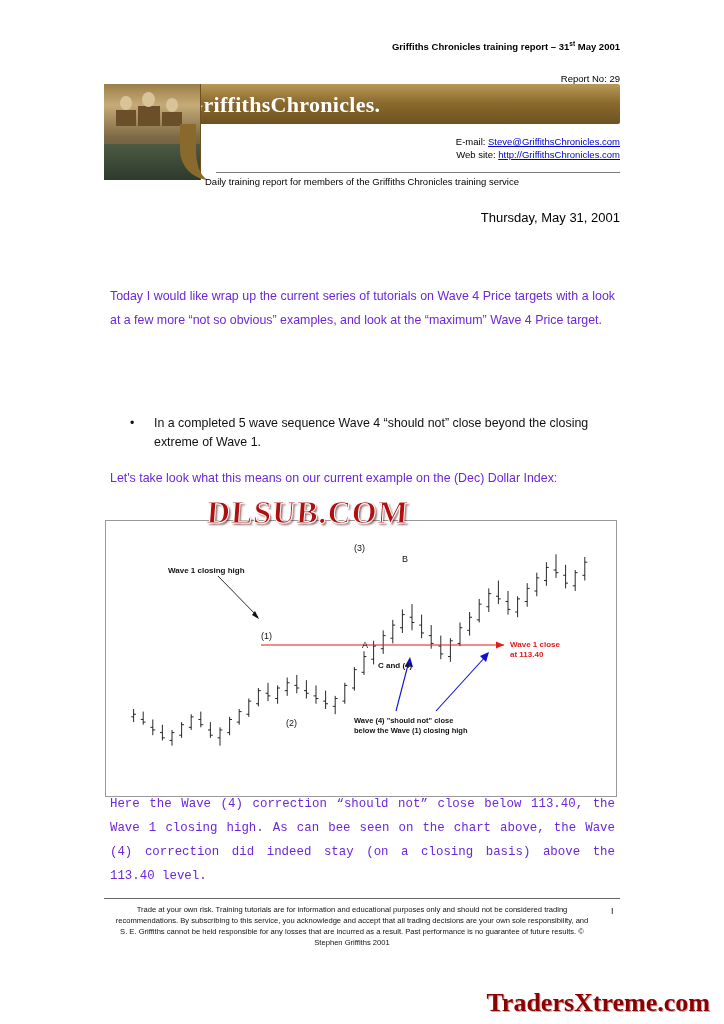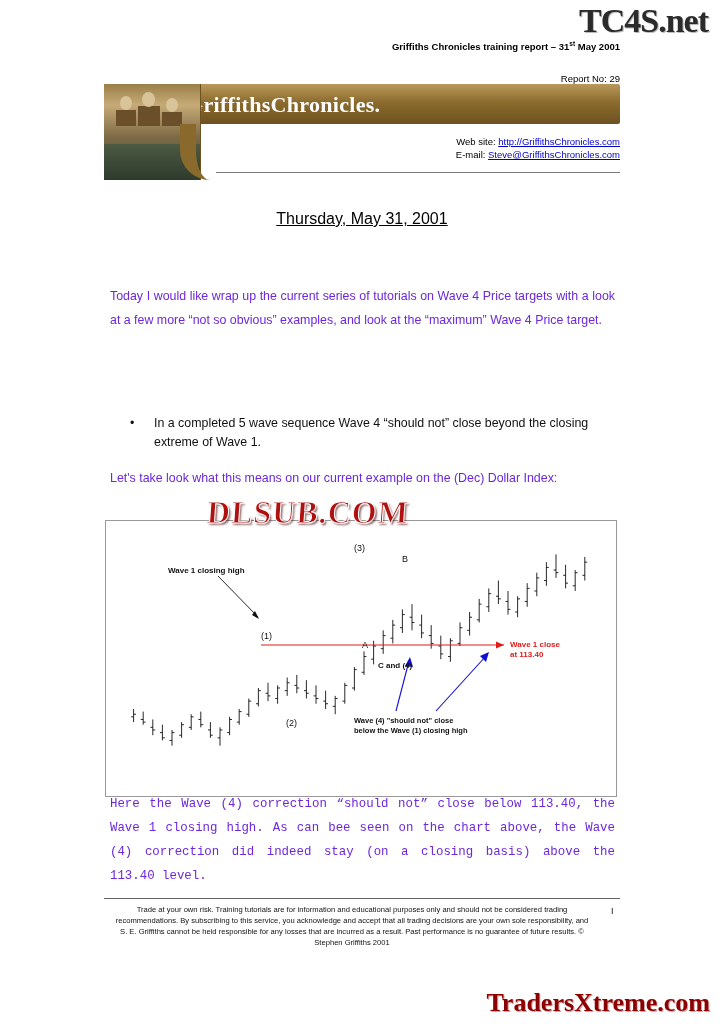--- a/index.html
+++ b/index.html
@@ -162,24 +162,23 @@
     top: 172px;
     width: 404px;
     border-top: 1px solid #7a7a7a;
   }
 
   .date-line {
     position: absolute;
     left: 104px;
     top: 210px;
     width: 516px;
-    text-align: center;
-    font-size: 16px;
+    text-align: right;
+    font-size: 13px;
     color: #000;
-    text-decoration: underline;
   }
 
   .doc-title {
     position: absolute;
     left: 104px;
     top: 245px;
     width: 516px;
     text-align: center;
     font-size: 13.5px;
     font-weight: bold;
@@ -253,21 +252,20 @@
     top: 906px;
     font-size: 9px;
     color: #111;
   }
 </style>
 </head>
 <body>
 
 <div class="page">
 
-  <div class="wm-top">TC4S.net</div>
 
   <div class="doc-head">
     <div class="line1"><span>Griffiths Chronicles training report – 31</span><sup>st</sup><span> May 2001</span></div>
     <div class="line2">Report No: 29</div>
   </div>
 
   <div class="banner">
     <div class="banner-title">GriffithsChronicles.</div>
   </div>
   <div class="banner-photo">
@@ -276,30 +274,31 @@
     <div class="body b2"></div>
     <div class="body b3"></div>
     <div class="fig f1"></div>
     <div class="fig f2"></div>
     <div class="fig f3"></div>
   </div>
   <div class="banner-curve"></div>
 
   <div class="contact">
     <div class="row">
+      <span>E-mail:</span>
+      <a href="#">Steve@GriffithsChronicles.com</a>
+    </div>
+    <div class="row">
       <span>Web site:</span>
       <a href="#">http://GriffithsChronicles.com</a>
     </div>
-    <div class="row">
-      <span>E-mail:</span>
-      <a href="#">Steve@GriffithsChronicles.com</a>
-    </div>
   </div>
 
   <div class="hr-rule"></div>
+  <div class="tagline">Daily training report for members of the Griffiths Chronicles training service</div>
 
   <div class="date-line">Thursday, May 31, 2001</div>
 
   <div class="body-text p1">Today I would like wrap up the current series of tutorials on Wave 4 Price targets with a look at a few more “not so obvious” examples, and look at the “maximum” Wave 4 Price target.</div>
 
   <div class="bullet-wrap">
     <div class="bullet-row">
       <div class="dot">•</div>
       <div>In a completed 5 wave sequence Wave 4 “should not” close beyond the closing extreme of Wave 1.</div>
     </div>

